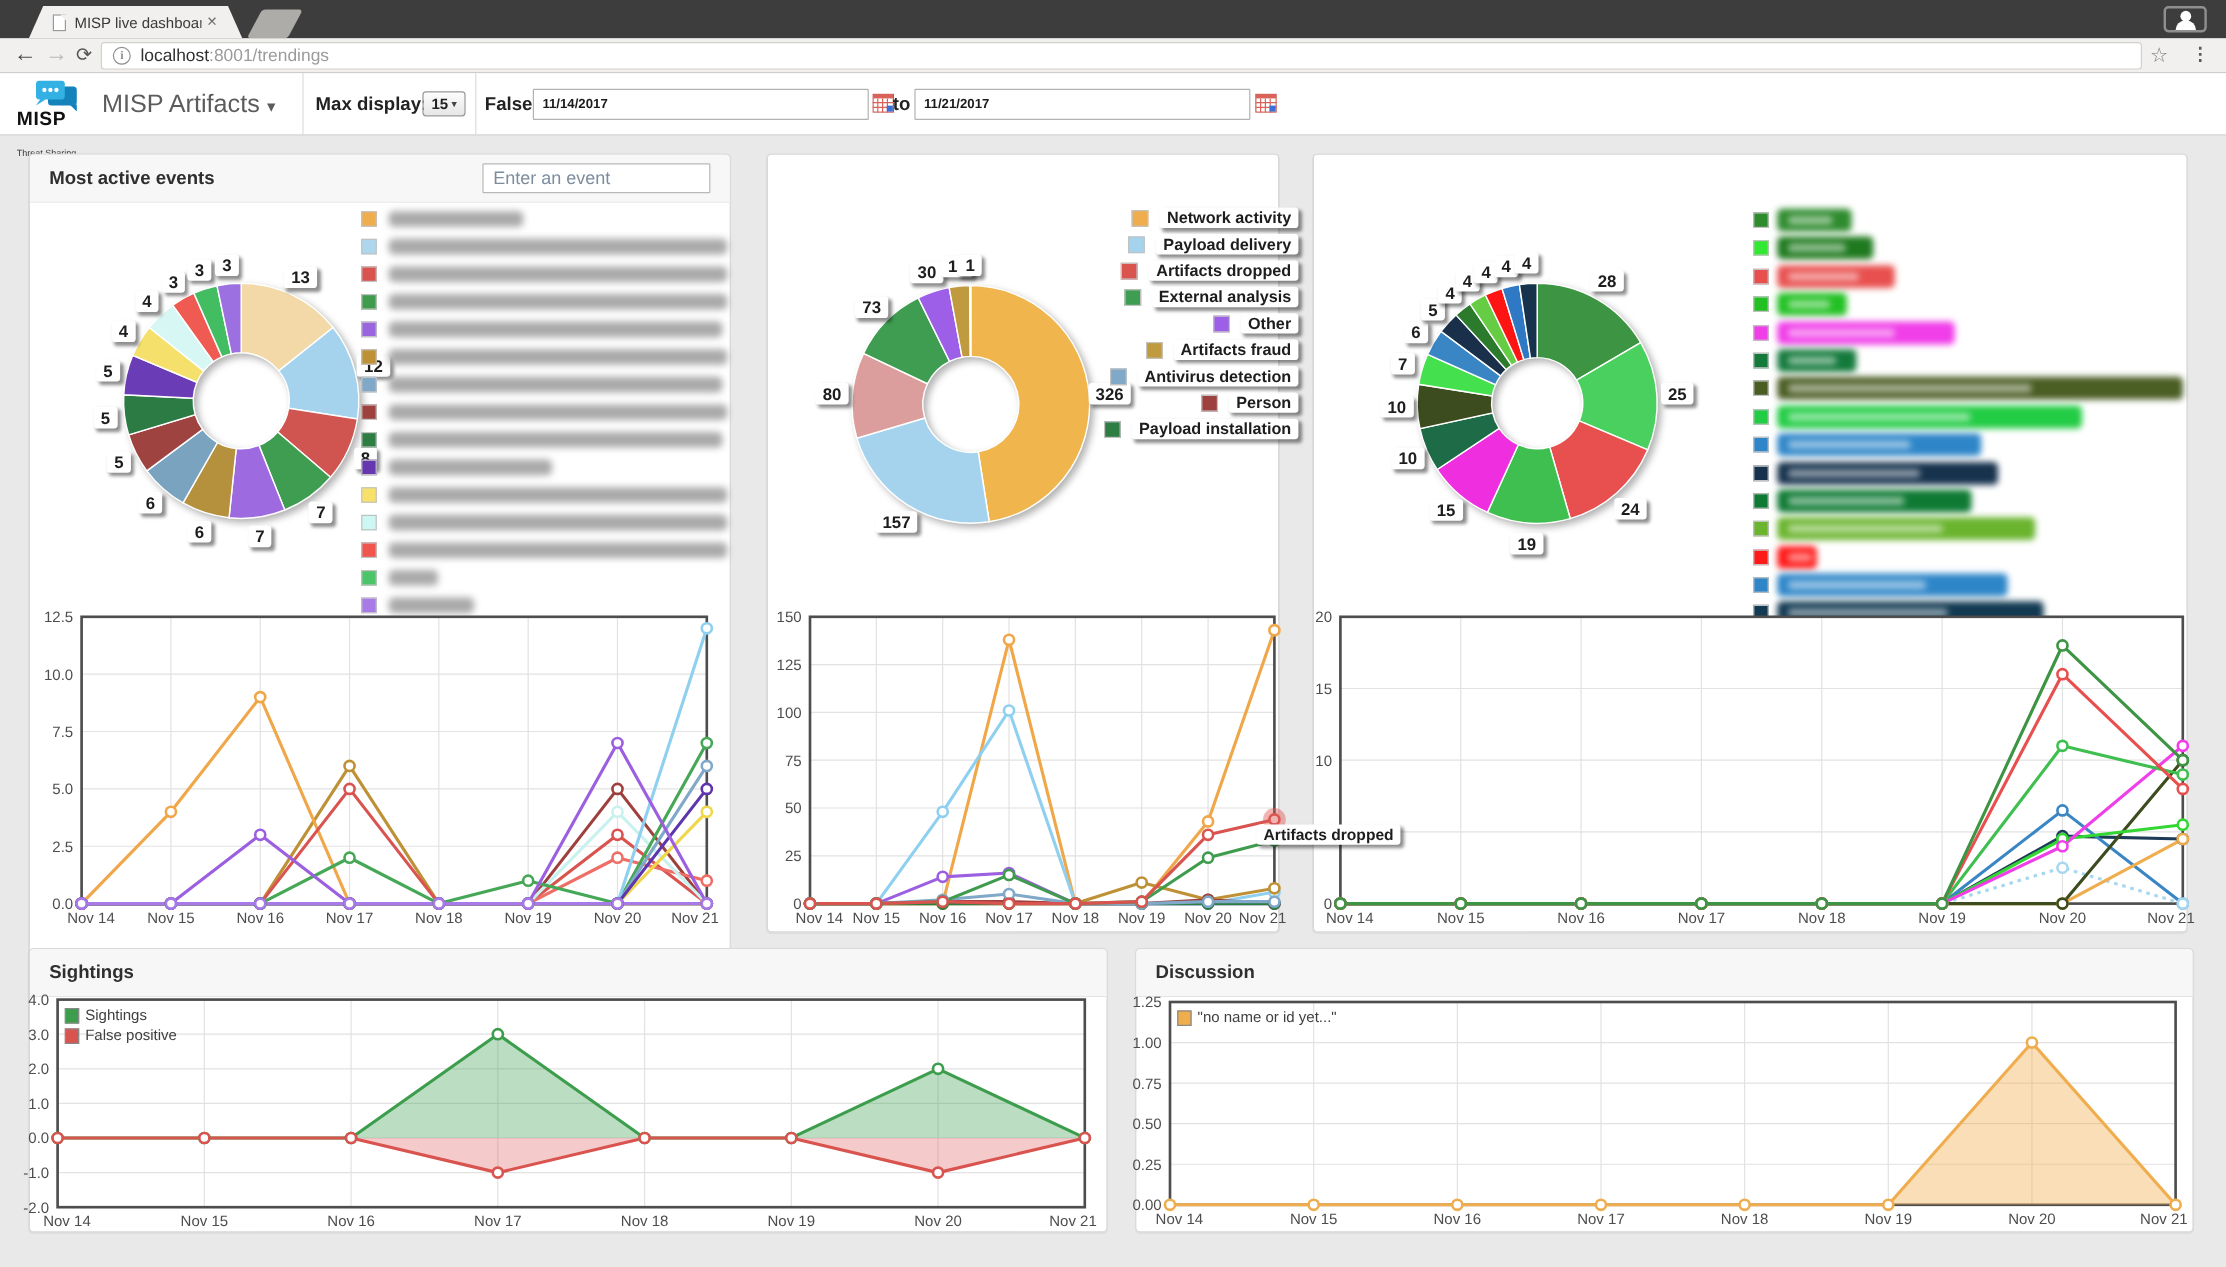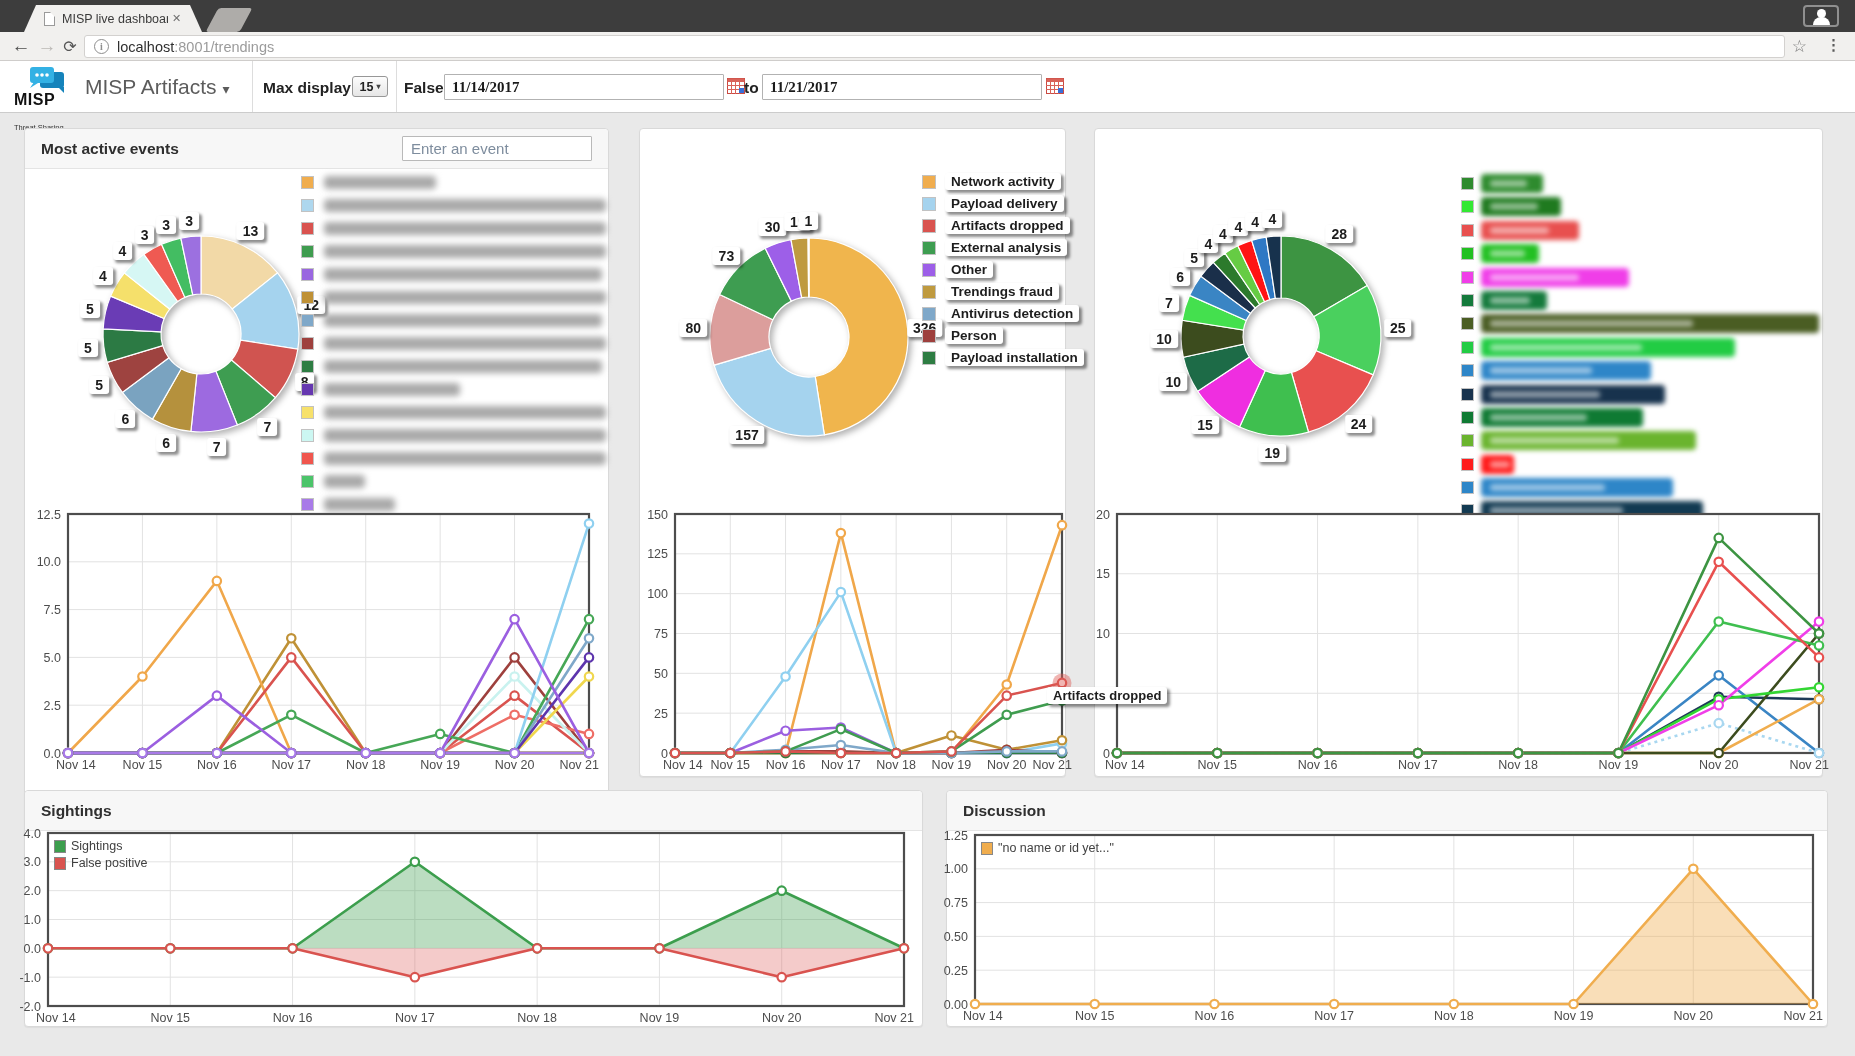--- a/index.html
+++ b/index.html
@@ -47,21 +47,21 @@
   .logo { position:absolute; left:14px; top:4px; width:70px; height:46px; }
   .logo svg { position:absolute; left:14px; top:2px; }
   .logo-misp { position:absolute; left:0; top:26px; font-size:16px; font-weight:bold; letter-spacing:0.5px; color:#111; }
   .logo-sub { position:absolute; left:0; top:58px; font-size:7.5px; color:#333; }
   .app-title { position:absolute; left:85px; top:14px; font-size:21px; color:#5c5c5c; }
   .app-title .caret { font-size:14px; color:#5c5c5c; margin-left:6px; }
   .maxdisp-label { position:absolute; left:263px; top:18px; font-size:15.5px; font-weight:bold; color:#222; }
   .select-box { position:absolute; left:352px; top:15px; width:36px; height:21px; border:1px solid #979797; border-radius:3px; background:linear-gradient(#fdfdfd,#e6e6e6); font-size:12.5px; font-weight:bold; color:#222; display:flex; align-items:center; justify-content:center; gap:3px; }
   .select-box .caret { font-size:8px; color:#444; }
   .date-label { position:absolute; left:404px; top:18px; font-size:15.5px; font-weight:bold; color:#222; }
-  .date-input { position:absolute; top:13px; height:25px; border:1px solid #b2b2b2; border-radius:1px; font-size:15px; font-weight:bold; color:#1a1a1a; padding:12px 7px; font-family:Liberation Serif, serif; }
+  .date-input { position:absolute; top:13px; height:25px; border:1px solid #b2b2b2; border-radius:1px; font-size:11px; font-weight:bold; color:#1a1a1a; padding:12px 7px; font-family:Liberation Sans, sans-serif; }
   .di1 { left:444px; width:280px; }
   .di2 { left:762px; width:280px; }
   .cal-ic { position:absolute; top:17px; width:18px; height:16px; }
   .cal1 { left:727px; } .cal2 { left:1046px; }
   .to-label { position:absolute; left:744px; top:18px; font-size:15.5px; font-weight:bold; color:#222; }
   
   .panel { position:absolute; background:#fff; border:1px solid #d9d9d9; border-radius:4px; box-shadow:0 1px 1px rgba(0,0,0,0.05); }
   .panel-head { height:40px; background:#f7f7f7; border-bottom:1px solid #e4e4e4; border-radius:4px 4px 0 0; display:flex; align-items:center; padding:0 16px; }
   .panel-title { font-size:15.5px; font-weight:bold; color:#2f2f2f; }
   .panel-input { margin-left:auto; width:190px; height:25px; border:1px solid #b9b9b9; border-radius:1px; font-size:15px; padding:0 8px; color:#333; font-family:"Liberation Sans",sans-serif; }
@@ -82,21 +82,21 @@
   .cat-chip { position:static; display:inline-block; font-size:13.5px; }
   .tooltip { left:1047px; top:687px; font-size:13px; z-index:30; }
   .legend { position:absolute; }
   .leg-row { display:flex; align-items:center; }
   .swatch { width:13px; height:13px; border:1px solid #c2c2c2; flex:0 0 auto; }
   .blur-bar { height:13px; border-radius:4px; background:#a9a9a9; filter:blur(3px); margin-left:10px; }
   .pill { position:relative; height:19px; border-radius:4px; margin-left:7px; filter:blur(2.5px); }
   .pill::after { content:""; position:absolute; left:9px; top:6px; height:7px; width:60%; background:rgba(255,255,255,0.5); border-radius:3px; }
   .ev-leg .leg-row { margin-bottom:10px; }
   .tag-leg .leg-row { margin-bottom:4.4px; }
-  .cat-leg .leg-row { margin-bottom:5px; }
+  .cat-leg .leg-row { margin-bottom:5px;justify-content:flex-end; }
   .cat-leg .swatch { width:14px; height:14px; margin-right:9px; }
   .chart { position:absolute; }
   .chart-legend { position:absolute; background:transparent; z-index:5; }
   .chart-legend .leg-row { margin-bottom:3px; }
   .chart-legend .sw { width:12px; height:13px; border:1px solid #888; margin-right:5px; }
   .chart-legend .lg-txt { font-size:12.5px; color:#3f3f3f; }
 </style>
 </head>
 <body>
 
@@ -446,21 +446,21 @@
       <div class="leg-row">
         <span class="swatch" style="background: rgb(62, 157, 81);"></span>
         <span class="cat-chip">External analysis</span>
       </div>
       <div class="leg-row">
         <span class="swatch" style="background: rgb(157, 95, 232);"></span>
         <span class="cat-chip">Other</span>
       </div>
       <div class="leg-row">
         <span class="swatch" style="background: rgb(191, 154, 63);"></span>
-        <span class="cat-chip">Trendings fraud</span>
+        <span class="cat-chip">Artifacts fraud</span>
       </div>
       <div class="leg-row">
         <span class="swatch" style="background: rgb(127, 168, 201);"></span>
         <span class="cat-chip">Antivirus detection</span>
       </div>
       <div class="leg-row">
         <span class="swatch" style="background: rgb(158, 64, 61);"></span>
         <span class="cat-chip">Person</span>
       </div>
       <div class="leg-row">

